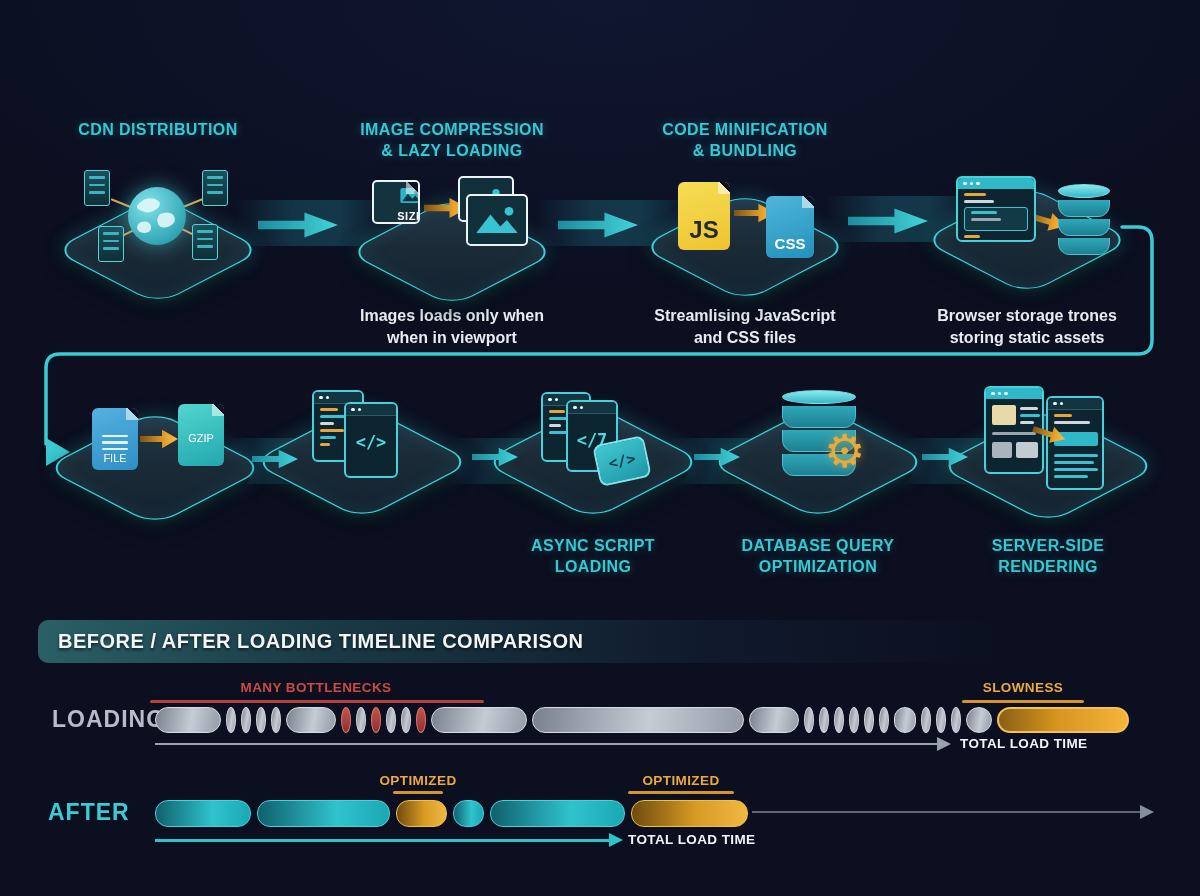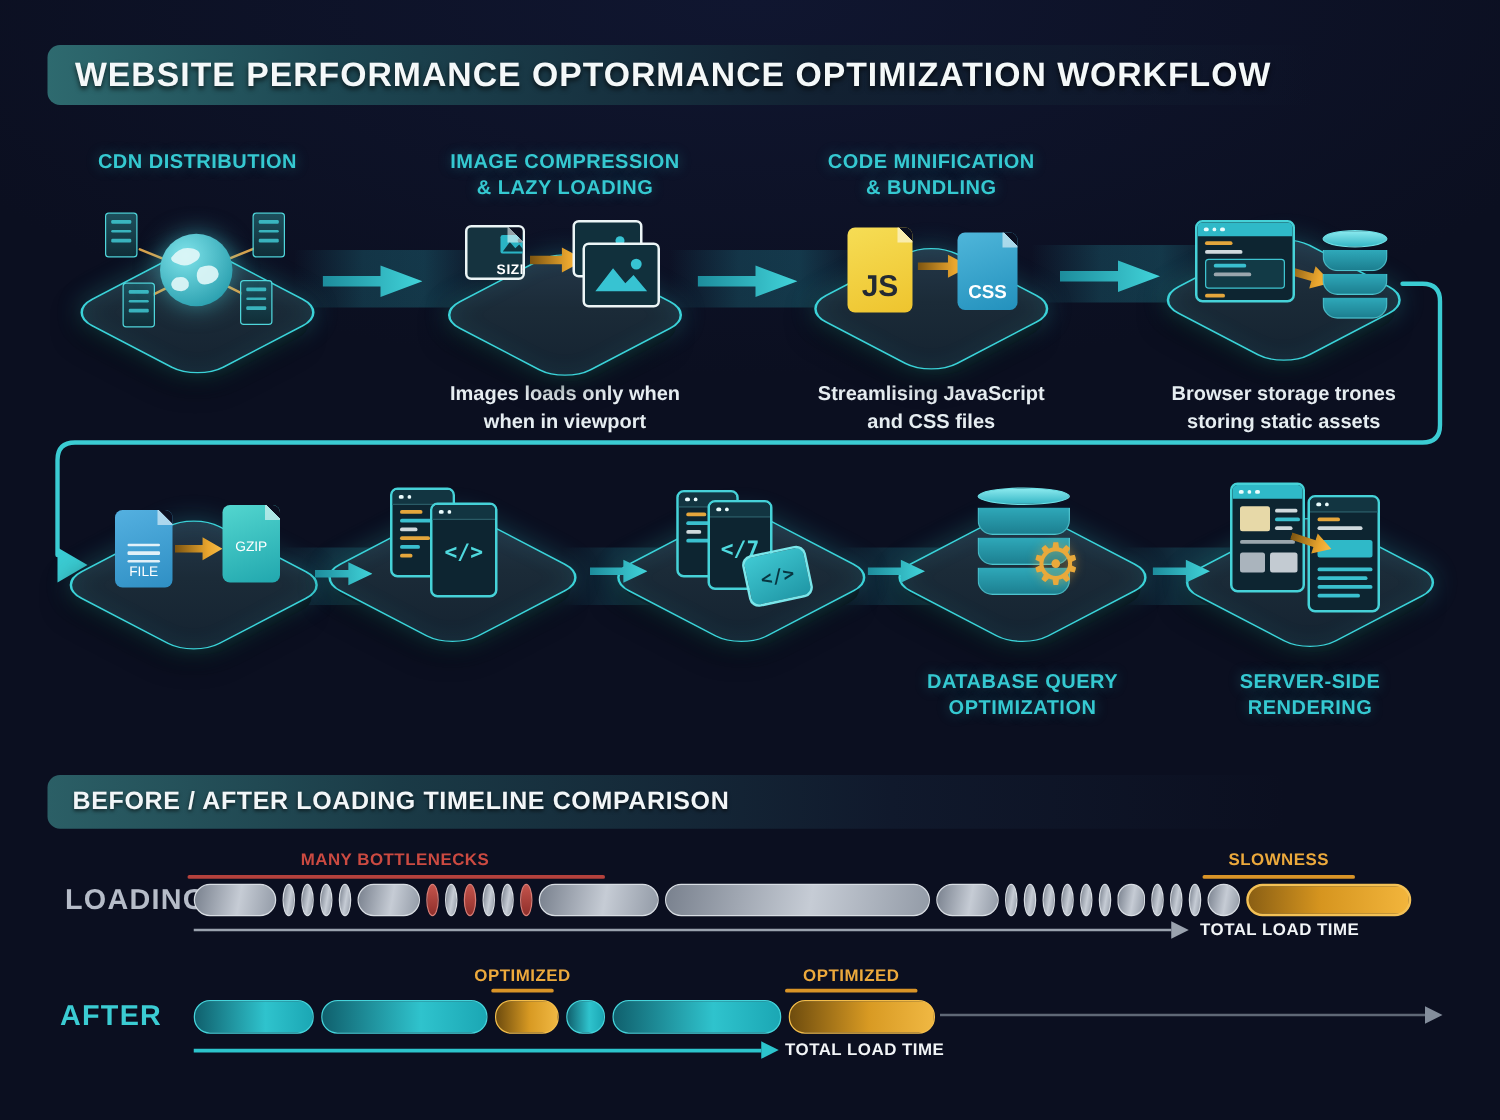--- a/index.html
+++ b/index.html
@@ -103,23 +103,20 @@
   .after-bar .seg.orange{background:linear-gradient(90deg,#6e4c0e,#d89a23 55%,#f0b843);border:1.5px solid #f3bd4a;}
   .hline{position:absolute;}
   .tri{position:absolute;width:0;height:0;border-top:7px solid transparent;border-bottom:7px solid transparent;}
   .tlabel{position:absolute;color:#f2f5f7;font-size:13.5px;font-weight:800;letter-spacing:.4px;}
 </style>
 </head>
 <body>
 
 <div id="canvas">
 
-  <div class="title-bar">
-    <h1>WEBSITE PERFORMANCE OPTORMANCE OPTIMIZATION WORKFLOW</h1>
-  </div>
 
   <div class="band" style="left:235px;top:200px;width:160px"></div>
   <div class="band" style="left:535px;top:200px;width:160px"></div>
   <div class="band" style="left:825px;top:196px;width:160px"></div>
   <div class="band" style="left:225px;top:438px;width:120px;opacity:.8"></div>
   <div class="band" style="left:450px;top:438px;width:120px;opacity:.8"></div>
   <div class="band" style="left:670px;top:438px;width:120px;opacity:.8"></div>
   <div class="band" style="left:898px;top:438px;width:120px;opacity:.8"></div>
 
   <svg class="connector" width="1200" height="896" viewBox="0 0 1200 896">
@@ -212,21 +209,21 @@
         <circle cx="33" cy="8" r="4" fill="#37c3d2"></circle>
         <path d="M3 28 L16 11 L25 22 L31 16 L41 28 Z" fill="#37c3d2"></path>
       </svg>
   </div>
 
   <div class="file jsfile" style="left:678px;top:182px">
     <i class="fold"></i>
     <span>JS</span>
   </div>
   <div class="cparrow oarrow" style="left:734px;top:202px;width:42px;height:22px"></div>
-  <div class="file cssfile" style="left:766px;top:186px">
+  <div class="file cssfile" style="left:766px;top:196px">
     <i class="fold"></i>
     <span>CSS</span>
   </div>
 
   <div class="bwin" style="left:956px;top:176px;width:80px;height:66px">
     <div class="whead">
         <i></i>
         <i></i>
         <i></i>
       </div>
@@ -363,20 +360,22 @@
       </div>
     <div class="ln or" style="width:18px"></div>
     <div class="ln wh" style="width:36px"></div>
     <div class="blk" style="left:6px;top:34px;width:44px;height:14px;background:#2fb9c8"></div>
     <div class="blk" style="left:6px;top:56px;width:44px;height:3px;background:#3ac0cf"></div>
     <div class="blk" style="left:6px;top:63px;width:40px;height:3px;background:#3ac0cf"></div>
     <div class="blk" style="left:6px;top:70px;width:44px;height:3px;background:#3ac0cf"></div>
     <div class="blk" style="left:6px;top:77px;width:34px;height:3px;background:#3ac0cf"></div>
   </div>
 
+  <div class="sh" style="left:453px;top:536px">ASYNC SCRIPT
+LOADING</div>
   <div class="sh" style="left:678px;top:536px">DATABASE QUERY
 OPTIMIZATION</div>
   <div class="sh" style="left:908px;top:536px">SERVER-SIDE
 RENDERING</div>
 
   <div class="section-bar">
     <h2>BEFORE / AFTER LOADING TIMELINE COMPARISON</h2>
   </div>
 
   <div class="ann" style="left:166px;top:680px;width:300px;color:#cb4a41">MANY BOTTLENECKS</div>

